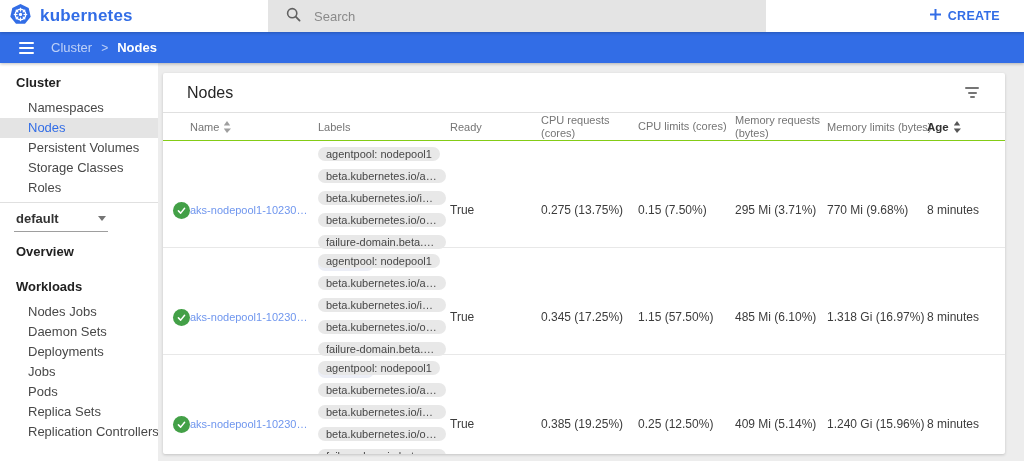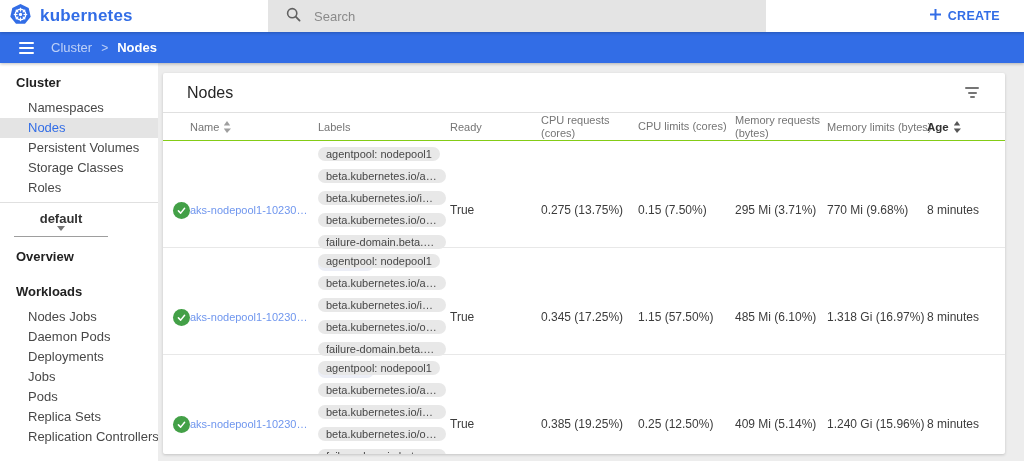--- a/index.html
+++ b/index.html
@@ -37,21 +37,21 @@
   .main { flex:1; overflow:hidden; }
 
   
   .side-header { padding:12px 16px 8px; font-weight:700; color:#222; }
   .side-item { height:20px; line-height:20px; padding:0 8px 0 28px; color:#484848; cursor:pointer;
                white-space:nowrap; overflow:hidden; }
   .side-item.active { background:#e4e4e4; color:#326de6; }
   .side-divider { border-top:1px solid #e0e0e0; margin-top:4px; }
   .ns-label { padding:8px 16px 0; font-size:11px; color:#9a9a9a; }
   .ns-select { margin:4px 14px 0; width:94px; padding:4px 2px 5px; border-bottom:1px solid #9e9e9e;
-               display:flex; align-items:center; justify-content:space-between; cursor:pointer;flex-direction:column; }
+               display:flex; align-items:center; justify-content:space-between; cursor:pointer; }
   .ns-value { font-weight:700; color:#333; font-size:13px; }
   .caret-down { width:0; height:0; border-left:4px solid transparent; border-right:4px solid transparent;
                 border-top:5px solid #757575; }
 
   
   .card { margin:10px 19px 0 5px; height:381px; background:#fff; border-radius:2px;
           box-shadow:0 1px 3px rgba(0,0,0,.18); overflow:hidden; }
   .card-title-row { height:40px; display:flex; align-items:center; justify-content:space-between;
                     padding:0 22px 0 24px; border-bottom:1px solid #e0e0e0; }
   .card-title { font-size:16px; color:#262626; }
@@ -151,21 +151,21 @@
     <div class="side-item">Storage Classes</div>
     <div class="side-item">Roles</div>
     <div class="side-divider"></div>
     <div class="ns-select">
       <span class="ns-value">default</span>
       <span class="caret-down"></span>
     </div>
     <div class="side-header">Overview</div>
     <div class="side-header">Workloads</div>
     <div class="side-item">Nodes Jobs</div>
-    <div class="side-item">Daemon Pods</div>
+    <div class="side-item">Daemon Sets</div>
     <div class="side-item">Deployments</div>
     <div class="side-item">Jobs</div>
     <div class="side-item">Pods</div>
     <div class="side-item">Replica Sets</div>
     <div class="side-item">Replication Controllers</div>
 
   </nav>
 
   <main class="main">
     <section class="card">

